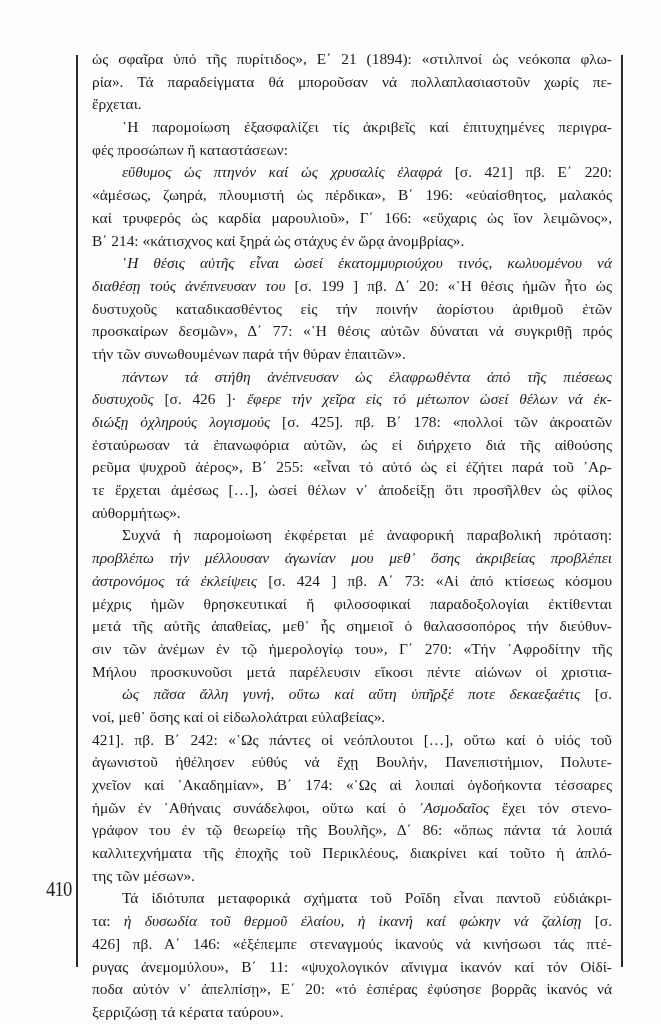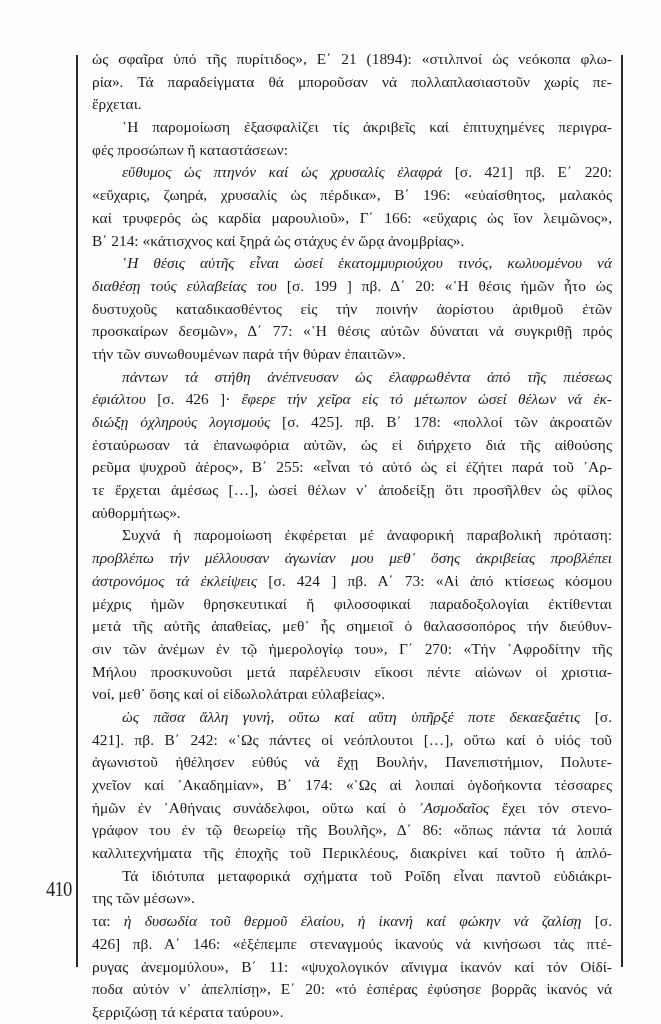--- a/index.html
+++ b/index.html
@@ -26,51 +26,51 @@
 <div class="bar-right"></div>
 <div class="page-number">410</div>
 
 <div class="text-block">
   <span class="line">ὡς σφαῖρα ὑπό τῆς πυρίτιδος», Ε΄ 21 (1894): «στιλπνοί ὡς νεόκοπα φλω-</span>
   <span class="line">ρία». Τά παραδείγματα θά μποροῦσαν νά πολλαπλασιαστοῦν χωρίς πε-</span>
   <span class="line last">ἔρχεται.</span>
   <span class="line indent">῾Η παρομοίωση ἐξασφαλίζει τίς ἀκριβεῖς καί ἐπιτυχημένες περιγρα-</span>
   <span class="line last">φές προσώπων ἤ καταστάσεων:</span>
   <span class="line indent"><em>εὔθυμος ὡς πτηνόν καί ὡς χρυσαλίς ἐλαφρά</em><span> [σ. 421]   πβ. Ε΄ 220:</span></span>
-  <span class="line">«εὔχαρις, ζωηρά, χρυσαλίς ὡς πέρδικα», Β΄ 196: «εὐαίσθητος, μαλακός</span>
+  <span class="line">«ἀμέσως, ζωηρά, πλουμιστή ὡς πέρδικα», Β΄ 196: «εὐαίσθητος, μαλακός</span>
   <span class="line">καί τρυφερός ὡς καρδία μαρουλιοῦ», Γ΄ 166: «εὔχαρις ὡς ἴον λειμῶνος»,</span>
   <span class="line last">Β΄ 214: «κάτισχνος καί ξηρά ὡς στάχυς ἐν ὥρᾳ ἀνομβρίας».</span>
   <span class="line indent"><em>῾Η θέσις αὐτῆς εἶναι ὡσεί ἑκατομμυριούχου τινός, κωλυομένου νά</em></span>
-  <span class="line"><em>διαθέσῃ τούς εὐλαβείας του</em><span> [σ.  199  ] πβ. Δ΄ 20: «῾Η θέσις ἡμῶν ἦτο ὡς</span></span>
+  <span class="line"><em>διαθέσῃ τούς ἀνέπνευσαν του</em><span> [σ.  199  ] πβ. Δ΄ 20: «῾Η θέσις ἡμῶν ἦτο ὡς</span></span>
   <span class="line">δυστυχοῦς καταδικασθέντος εἰς τήν ποινήν ἀορίστου ἀριθμοῦ ἐτῶν</span>
   <span class="line">προσκαίρων δεσμῶν», Δ΄ 77: «῾Η θέσις αὐτῶν δύναται νά συγκριθῇ πρός</span>
   <span class="line last">τήν τῶν συνωθουμένων παρά τήν θύραν ἐπαιτῶν».</span>
   <span class="line indent"><em>πάντων τά στήθη ἀνέπνευσαν ὡς ἐλαφρωθέντα ἀπό τῆς πιέσεως</em></span>
-  <span class="line"><em>ἐφιάλτου</em><span> [σ. 426 ]·   </span><em>ἔφερε τήν χεῖρα εἰς τό μέτωπον ὡσεί θέλων νά ἐκ-</em></span>
+  <span class="line"><em>δυστυχοῦς</em><span> [σ. 426 ]·   </span><em>ἔφερε τήν χεῖρα εἰς τό μέτωπον ὡσεί θέλων νά ἐκ-</em></span>
   <span class="line"><em>διώξῃ ὀχληρούς λογισμούς</em><span> [σ. 425].   πβ. Β΄ 178: «πολλοί τῶν ἀκροατῶν</span></span>
   <span class="line">ἐσταύρωσαν τά ἐπανωφόρια αὐτῶν, ὡς εἰ διήρχετο διά τῆς αἰθούσης</span>
   <span class="line">ρεῦμα ψυχροῦ ἀέρος», Β΄ 255: «εἶναι τό αὐτό ὡς εἰ ἐζήτει παρά τοῦ ᾿Αρ-</span>
   <span class="line">τε ἔρχεται ἀμέσως […], ὡσεί θέλων ν᾿ ἀποδείξῃ ὅτι προσῆλθεν ὡς φίλος</span>
   <span class="line last">αὐθορμήτως».</span>
   <span class="line indent">Συχνά ἡ παρομοίωση ἐκφέρεται μέ ἀναφορική παραβολική πρόταση:</span>
   <span class="line"><em>προβλέπω τήν μέλλουσαν ἀγωνίαν μου μεθ᾿ ὅσης ἀκριβείας προβλέπει</em></span>
   <span class="line"><em>ἀστρονόμος τά ἐκλείψεις</em><span> [σ. 424  ] πβ. Α΄ 73: «Αἱ ἀπό κτίσεως κόσμου</span></span>
   <span class="line">μέχρις ἡμῶν θρησκευτικαί ἤ φιλοσοφικαί παραδοξολογίαι ἐκτίθενται</span>
   <span class="line">μετά τῆς αὐτῆς ἀπαθείας, μεθ᾿ ἧς σημειοῖ ὁ θαλασσοπόρος τήν διεύθυν-</span>
   <span class="line">σιν τῶν ἀνέμων ἐν τῷ ἡμερολογίῳ του», Γ΄ 270: «Τήν ᾿Αφροδίτην τῆς</span>
   <span class="line">Μήλου προσκυνοῦσι μετά παρέλευσιν εἴκοσι πέντε αἰώνων οἱ χριστια-</span>
+  <span class="line indent"><em>ὡς πᾶσα ἄλλη γυνή, οὕτω καί αὕτη ὑπῆρξέ ποτε δεκαεξαέτις</em><span> [σ.</span></span>
   <span class="line last">νοί, μεθ᾿ ὅσης καί οἱ εἰδωλολάτραι εὐλαβείας».</span>
-  <span class="line indent"><em>ὡς πᾶσα ἄλλη γυνή, οὕτω καί αὕτη ὑπῆρξέ ποτε δεκαεξαέτις</em><span> [σ.</span></span>
   <span class="line">421].   πβ. Β΄ 242: «῾Ως πάντες οἱ νεόπλουτοι […], οὕτω καί ὁ υἱός τοῦ</span>
   <span class="line">ἀγωνιστοῦ ἠθέλησεν εὐθύς νά ἔχῃ Βουλήν, Πανεπιστήμιον, Πολυτε-</span>
   <span class="line">χνεῖον καί ᾿Ακαδημίαν», Β΄ 174: «῾Ως αἱ λοιπαί ὀγδοήκοντα τέσσαρες</span>
   <span class="line"><span>ἡμῶν ἐν ᾿Αθήναις συνάδελφοι, οὕτω καί ὁ </span><em>᾿Ασμοδαῖος</em><span> ἔχει τόν στενο-</span></span>
   <span class="line">γράφον του ἐν τῷ θεωρείῳ τῆς Βουλῆς», Δ΄ 86: «ὅπως πάντα τά λοιπά</span>
   <span class="line">καλλιτεχνήματα τῆς ἐποχῆς τοῦ Περικλέους, διακρίνει καί τοῦτο ἡ ἁπλό-</span>
+  <span class="line last">της τῶν μέσων».</span>
   <span class="line indent">Τά ἰδιότυπα μεταφορικά σχήματα τοῦ Ροΐδη εἶναι παντοῦ εὐδιάκρι-</span>
-  <span class="line last">της τῶν μέσων».</span>
   <span class="line"><span>τα: </span><em>ἡ δυσωδία τοῦ θερμοῦ ἐλαίου, ἡ ἱκανή καί φώκην νά ζαλίσῃ</em><span> [σ.</span></span>
   <span class="line">426]   πβ. Α΄ 146: «ἐξέπεμπε στεναγμούς ἱκανούς νά κινήσωσι τάς πτέ-</span>
   <span class="line">ρυγας ἀνεμομύλου», Β΄ 11: «ψυχολογικόν αἴνιγμα ἱκανόν καί τόν Οἰδί-</span>
   <span class="line">ποδα αὐτόν ν᾿ ἀπελπίσῃ», Ε΄ 20: «τό ἑσπέρας ἐφύσησε βορρᾶς ἱκανός νά</span>
   <span class="line last">ξερριζώσῃ τά κέρατα ταύρου».</span>
 
 </div>
 
 </body></html>

